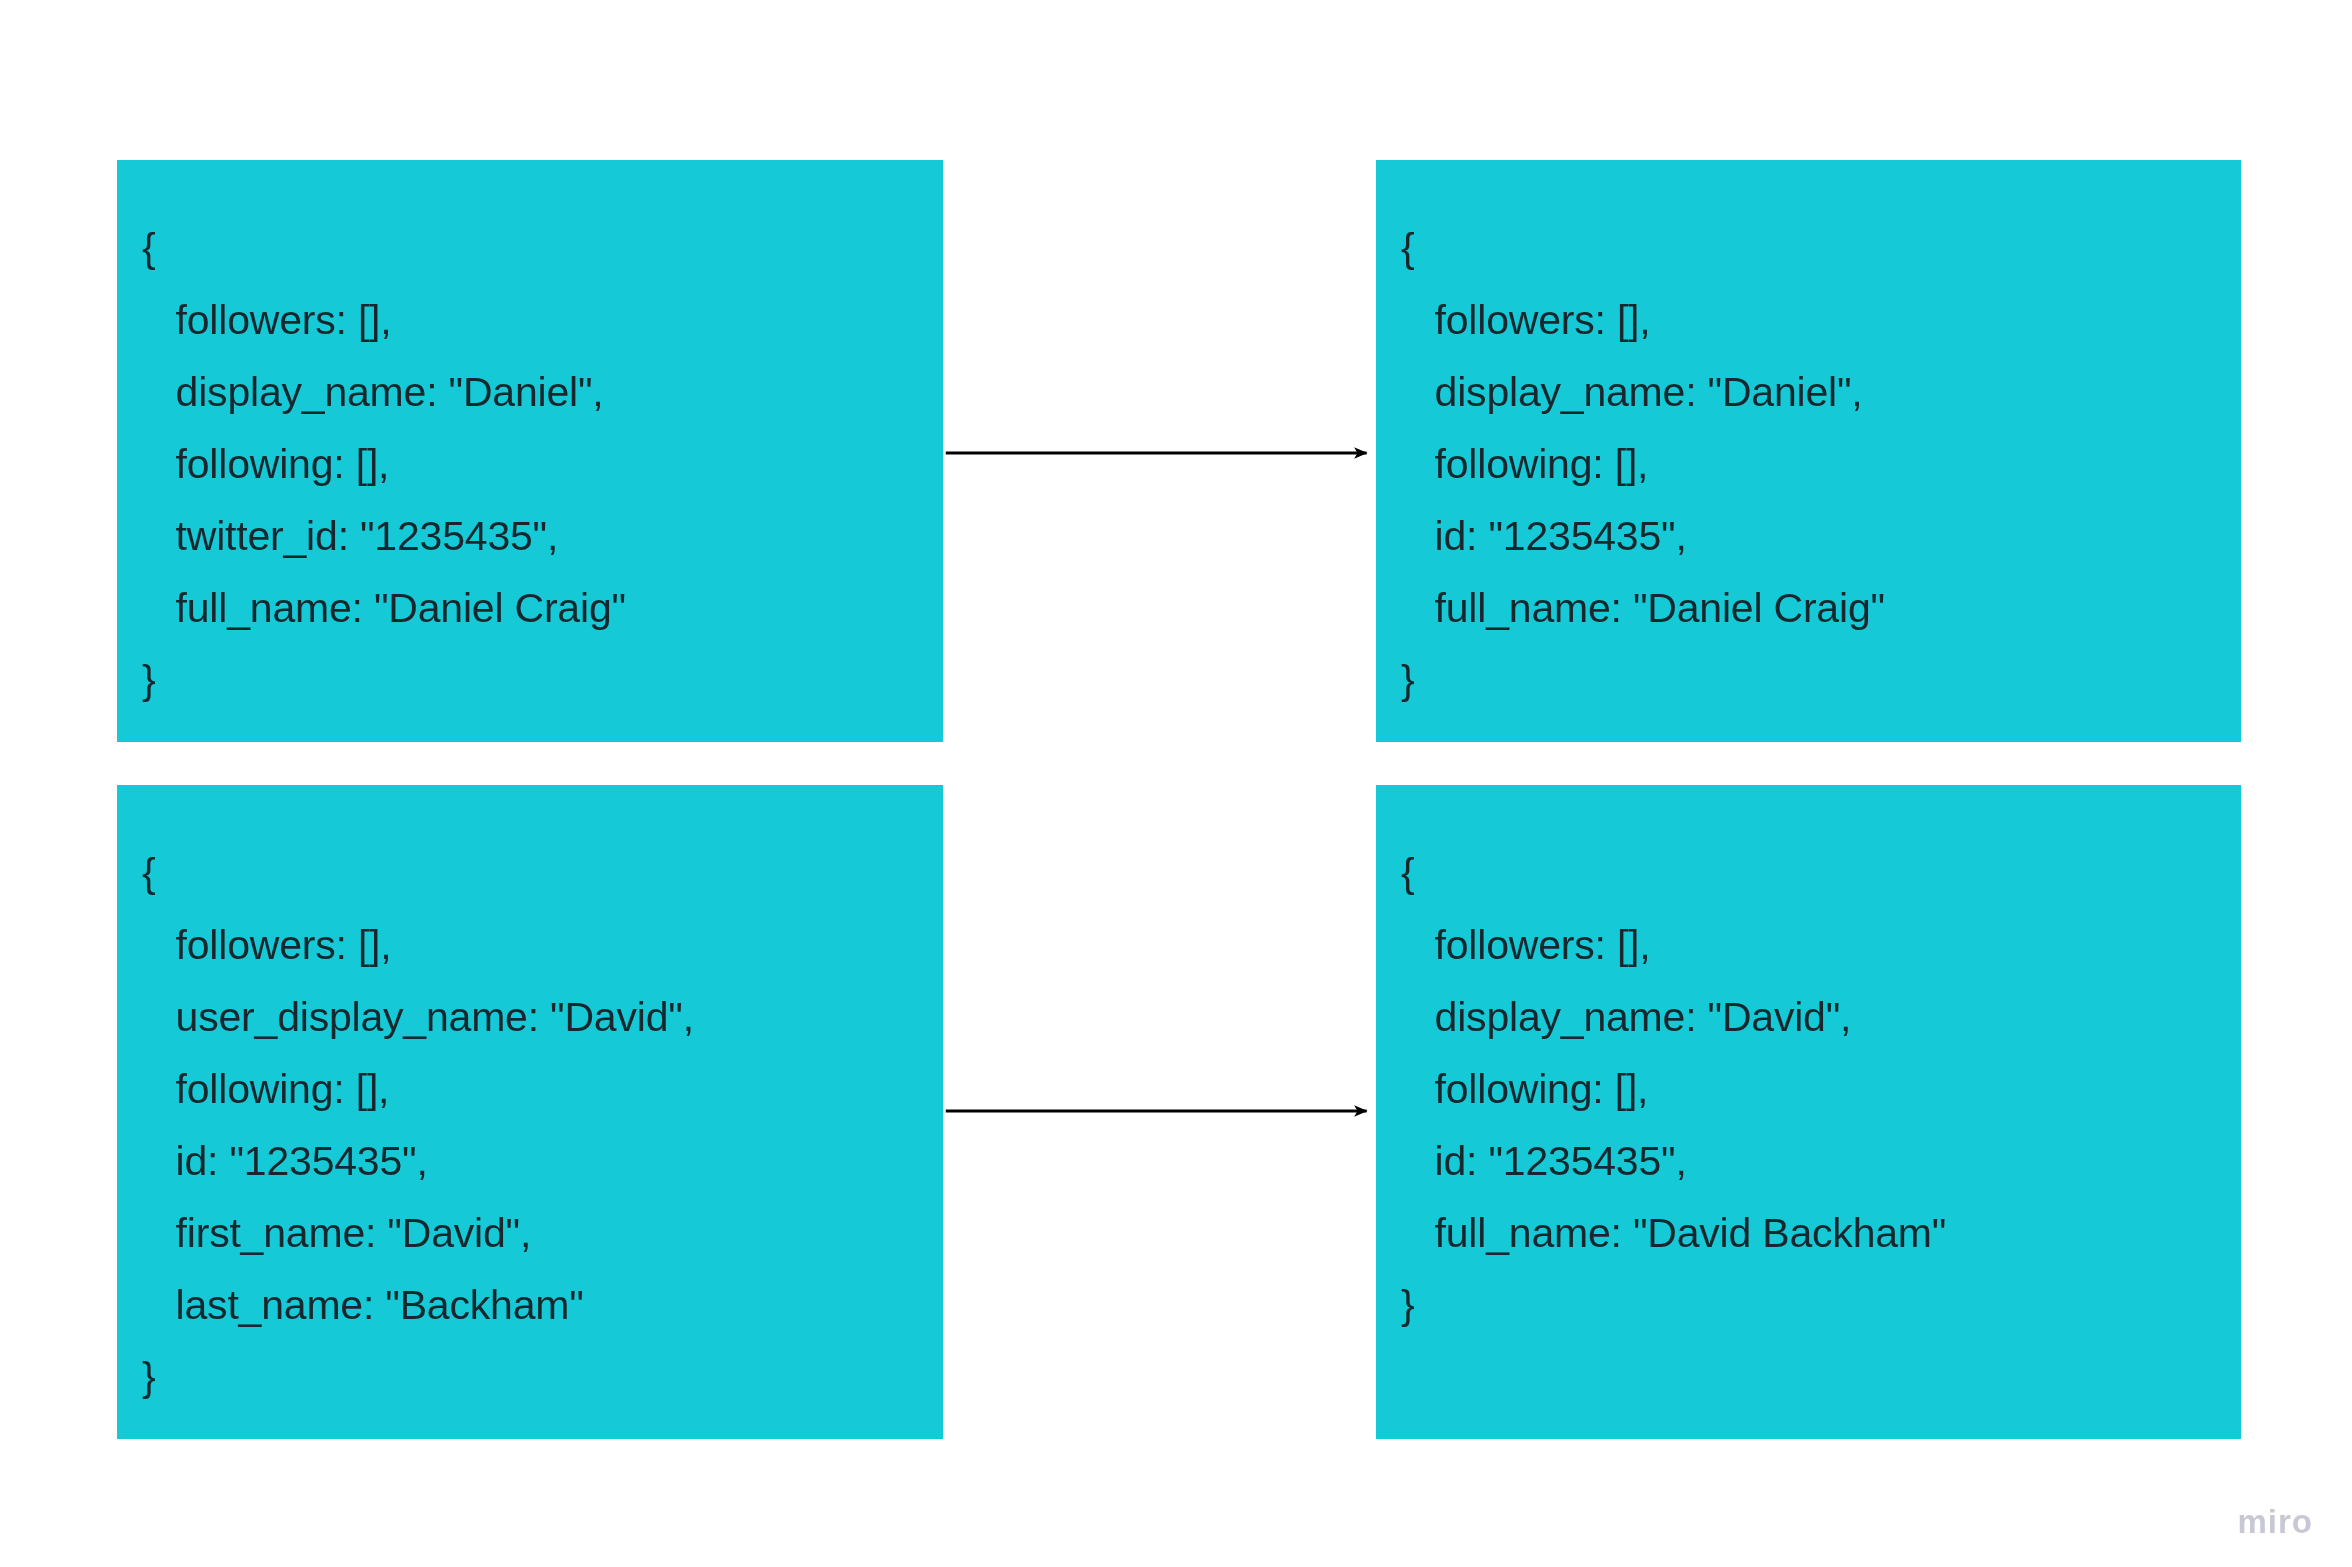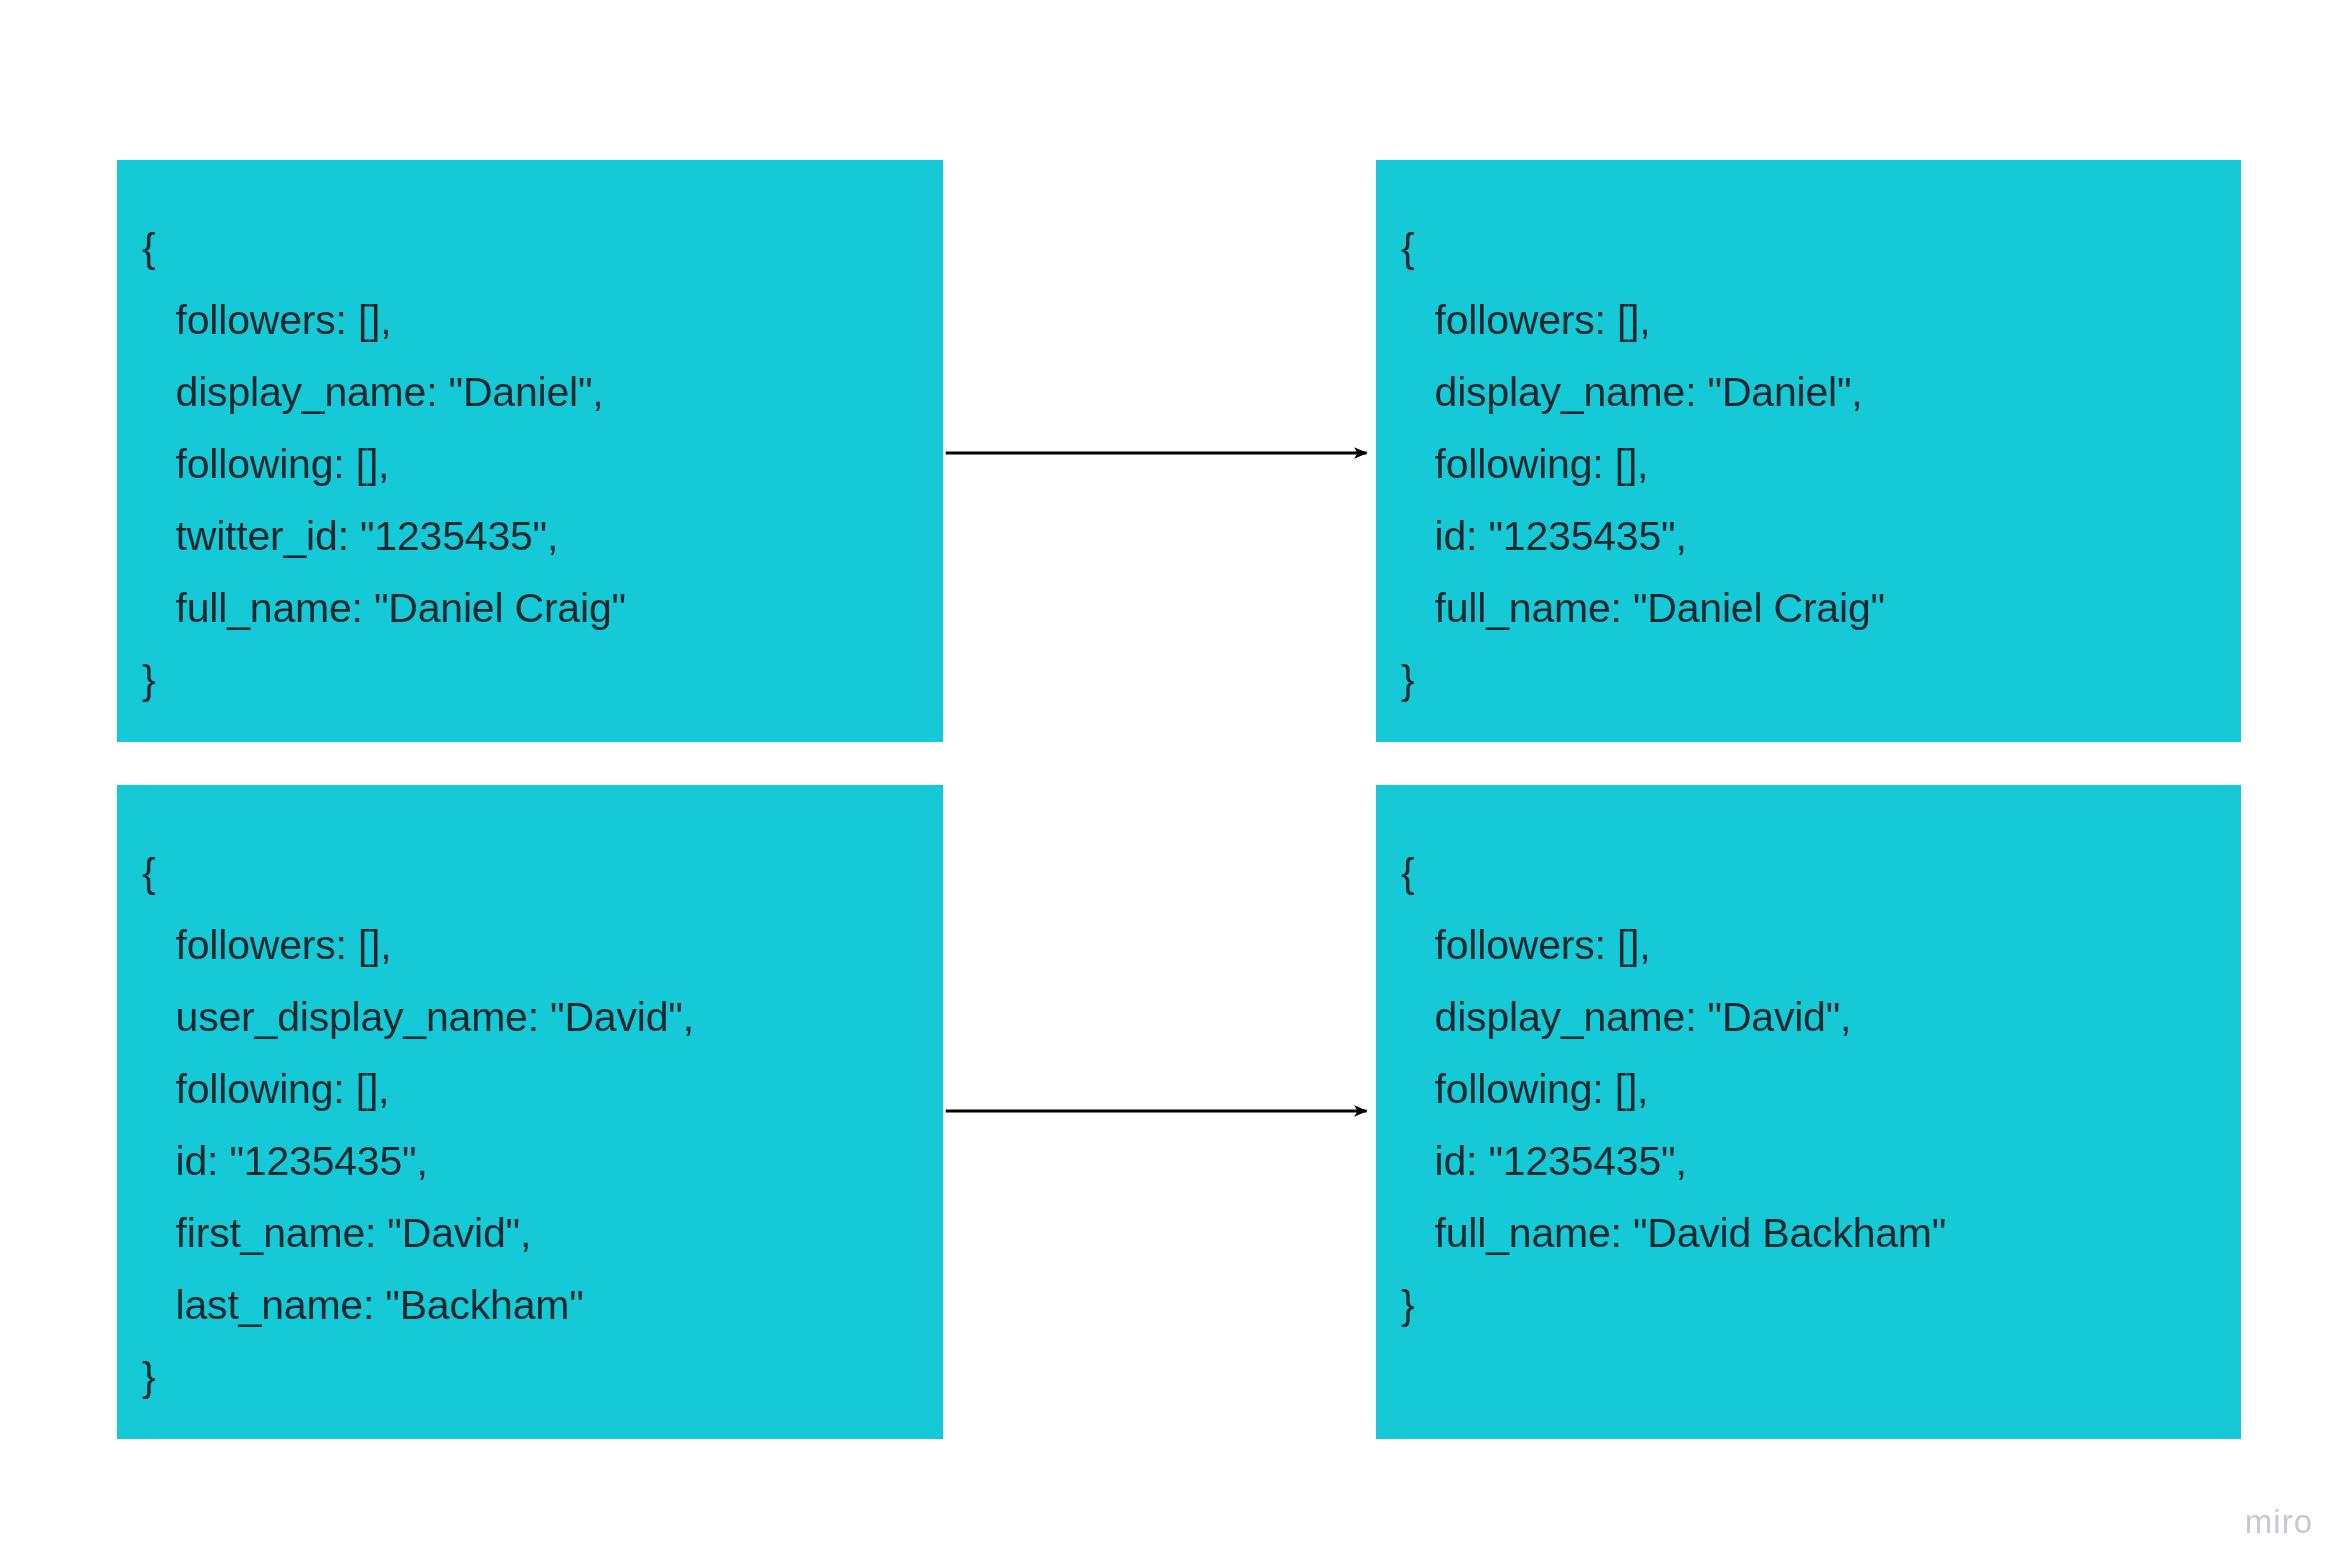--- a/index.html
+++ b/index.html
@@ -52,20 +52,21 @@
 
   .watermark {
     position: absolute;
     right: 40px;
     bottom: 27px;
     font-family: "Liberation Sans", sans-serif;
     font-size: 33px;
     letter-spacing: 1px;
     color: #c8c8d4;
     user-select: none;
+    font-weight: bold;
   }
 </style>
 </head>
 <body>
 
 <div class="canvas">
 
   <div class="card card-tl">
     <pre class="card-code">{
    followers: [],

